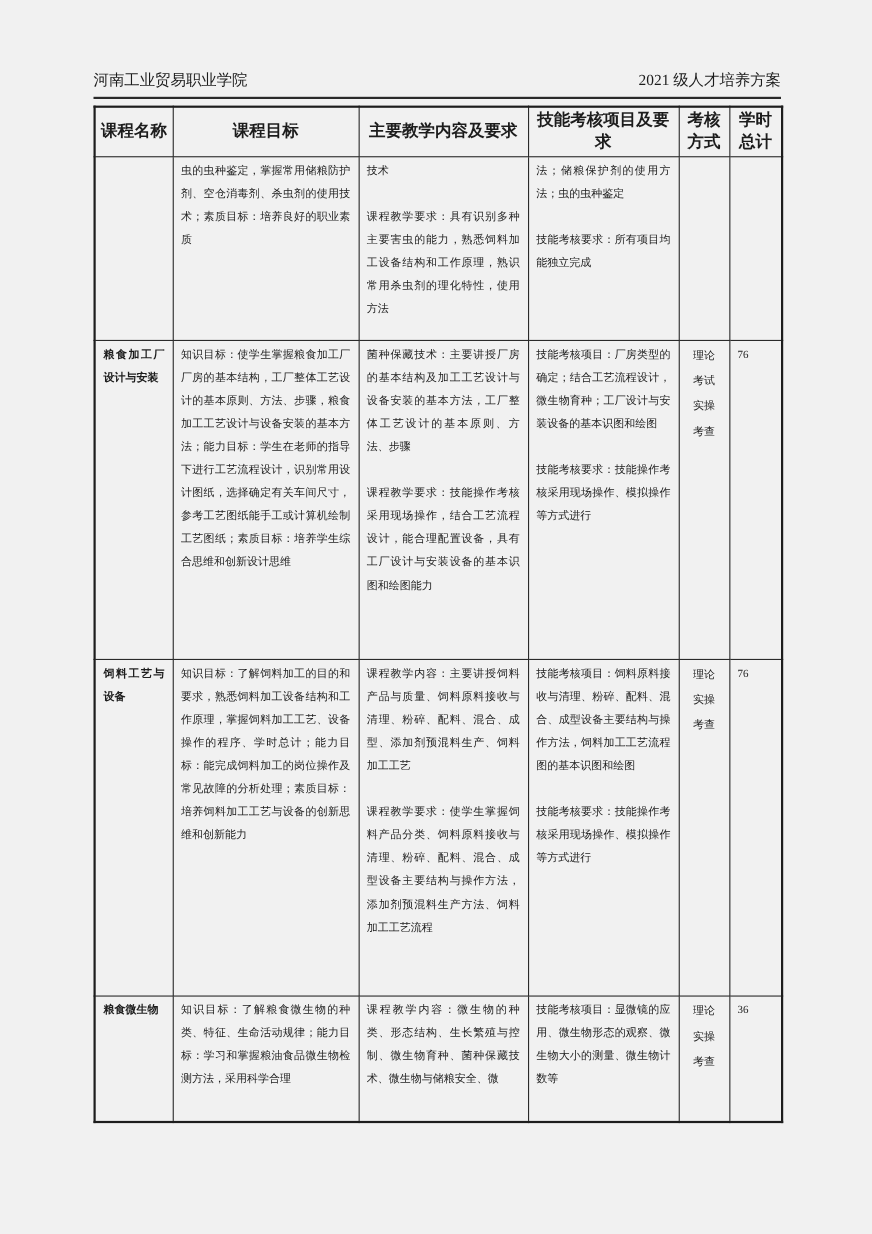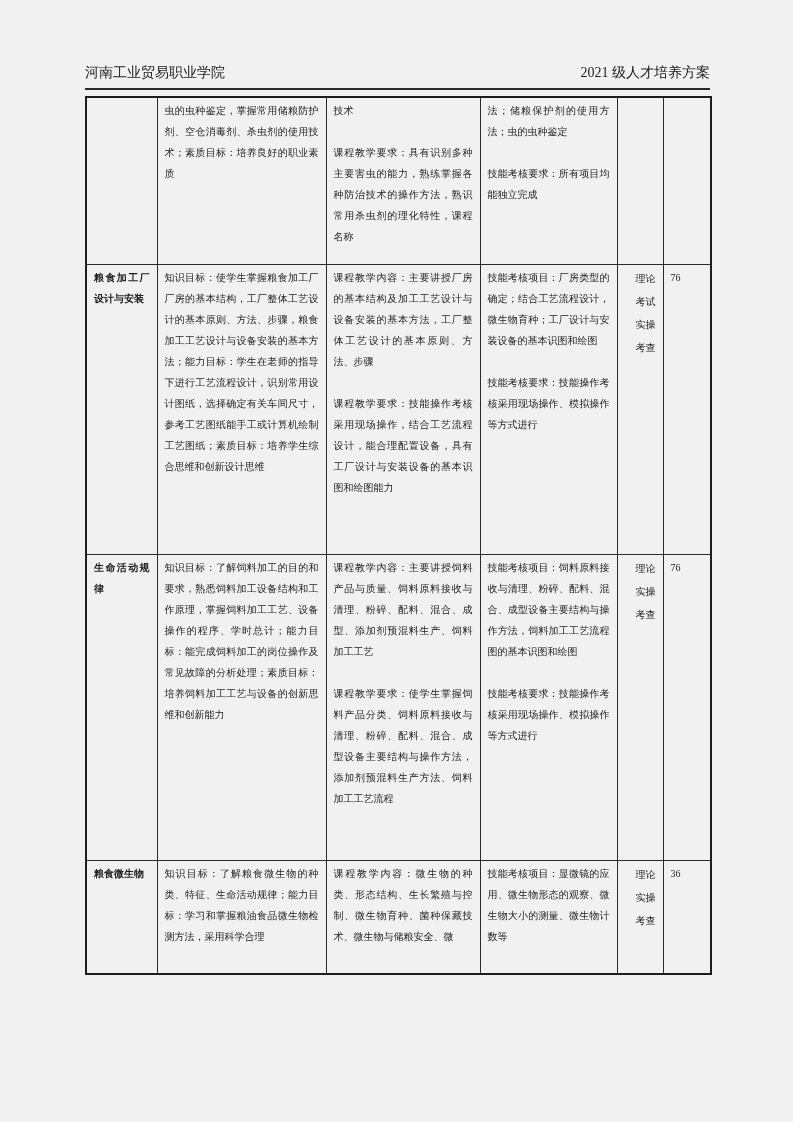--- a/index.html
+++ b/index.html
@@ -47,21 +47,21 @@
     vertical-align:middle;
     font-size:15px;
     line-height:20px;
     padding:2px 2px;
   }
   .cell-name{vertical-align:middle;text-align:left;padding:2px 6px;font-weight:bold;}
   .cell-center{vertical-align:middle;text-align:center;padding:2px 2px;}
   .vc{vertical-align:middle;}
   .course-table p{margin:0;}
   .course-table p + p{margin-top:21px;}
-  .method-line{text-align:right;line-height:23px;}
+  .method-line{text-align:center;line-height:23px;}
 </style>
 </head>
 <body>
 
 <div class="page">
 
   <div class="page-header">
     <span>河南工业贸易职业学院</span>
     <span>2021 级人才培养方案</span>
   </div>
@@ -70,62 +70,70 @@
     <colgroup>
       <col style="width:71px">
         <col style="width:169px">
         <col style="width:154px">
       <col style="width:137px">
         <col style="width:46px">
         <col style="width:48px">
     </colgroup>
 
     <tbody>
+        <tr style="height:43px;">
+      <th>课程名称</th>
+      <th>课程目标</th>
+      <th>主要教学内容及要求</th>
+      <th>技能考核项目及要求</th>
+      <th>考核方式</th>
+      <th>学时总计</th>
+    </tr>
 
     <tr style="height:167px;">
       <td class="cell-name"></td>
       <td>
         <p>虫的虫种鉴定，掌握常用储粮防护剂、空仓消毒剂、杀虫剂的使用技术；素质目标：培养良好的职业素质</p>
       </td>
       <td>
         <p>技术</p>
-        <p>课程教学要求：具有识别多种主要害虫的能力，熟练掌握各种防治技术的操作方法，熟识常用杀虫剂的理化特性，课程名称</p>
+        <p>课程教学要求：具有识别多种主要害虫的能力，熟悉饲料加工设备结构和工作原理，熟识常用杀虫剂的理化特性，使用方法</p>
       </td>
       <td>
         <p>法；储粮保护剂的使用方法；虫的虫种鉴定</p>
         <p>技能考核要求：所有项目均能独立完成</p>
       </td>
       <td class="cell-center"></td>
       <td class="cell-center"></td>
     </tr>
 
     <tr style="height:290px;">
       <td class="cell-name">粮食加工厂设计与安装</td>
       <td>
         <p>知识目标：使学生掌握粮食加工厂厂房的基本结构，工厂整体工艺设计的基本原则、方法、步骤，粮食加工工艺设计与设备安装的基本方法；能力目标：学生在老师的指导下进行工艺流程设计，识别常用设计图纸，选择确定有关车间尺寸，参考工艺图纸能手工或计算机绘制工艺图纸；素质目标：培养学生综合思维和创新设计思维</p>
       </td>
       <td>
-        <p>课程教学内容：主要讲授厂房的基本结构及加工工艺设计与设备安装的基本方法，工厂整体工艺设计的基本原则、方法、步骤</p>
+        <p>菌种保藏技术：主要讲授厂房的基本结构及加工工艺设计与设备安装的基本方法，工厂整体工艺设计的基本原则、方法、步骤</p>
         <p>课程教学要求：技能操作考核采用现场操作，结合工艺流程设计，能合理配置设备，具有工厂设计与安装设备的基本识图和绘图能力</p>
       </td>
       <td class="vc">
         <p>技能考核项目：厂房类型的确定；结合工艺流程设计，微生物育种；工厂设计与安装设备的基本识图和绘图</p>
         <p>技能考核要求：技能操作考核采用现场操作、模拟操作等方式进行</p>
       </td>
       <td class="cell-center">
         <div class="method-line">理论</div>
         <div class="method-line">考试</div>
         <div class="method-line">实操</div>
         <div class="method-line">考查</div>
       </td>
       <td class="cell-center">76</td>
     </tr>
 
     <tr style="height:306px;">
-      <td class="cell-name">生命活动规律</td>
+      <td class="cell-name">饲料工艺与设备</td>
       <td class="vc">
         <p>知识目标：了解饲料加工的目的和要求，熟悉饲料加工设备结构和工作原理，掌握饲料加工工艺、设备操作的程序、学时总计；能力目标：能完成饲料加工的岗位操作及常见故障的分析处理；素质目标：培养饲料加工工艺与设备的创新思维和创新能力</p>
       </td>
       <td>
         <p>课程教学内容：主要讲授饲料产品与质量、饲料原料接收与清理、粉碎、配料、混合、成型、添加剂预混料生产、饲料加工工艺</p>
         <p>课程教学要求：使学生掌握饲料产品分类、饲料原料接收与清理、粉碎、配料、混合、成型设备主要结构与操作方法，添加剂预混料生产方法、饲料加工工艺流程</p>
       </td>
       <td class="vc">
         <p>技能考核项目：饲料原料接收与清理、粉碎、配料、混合、成型设备主要结构与操作方法，饲料加工工艺流程图的基本识图和绘图</p>
         <p>技能考核要求：技能操作考核采用现场操作、模拟操作等方式进行</p>

